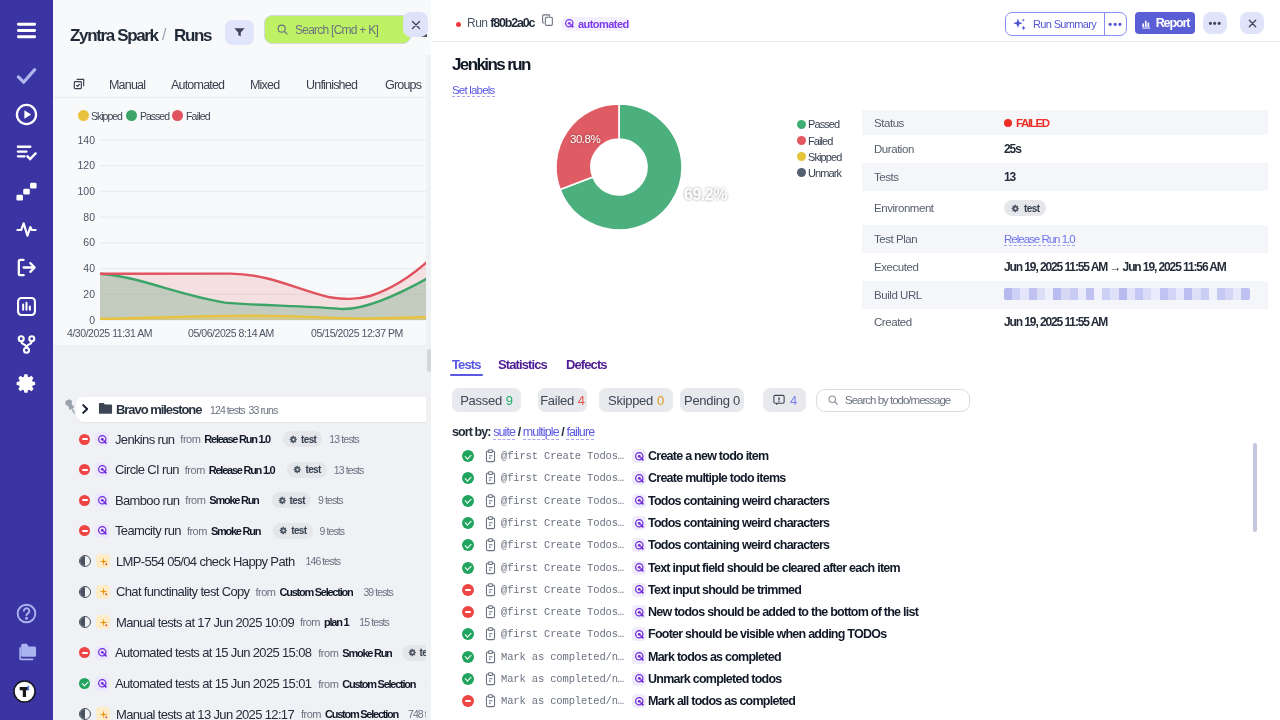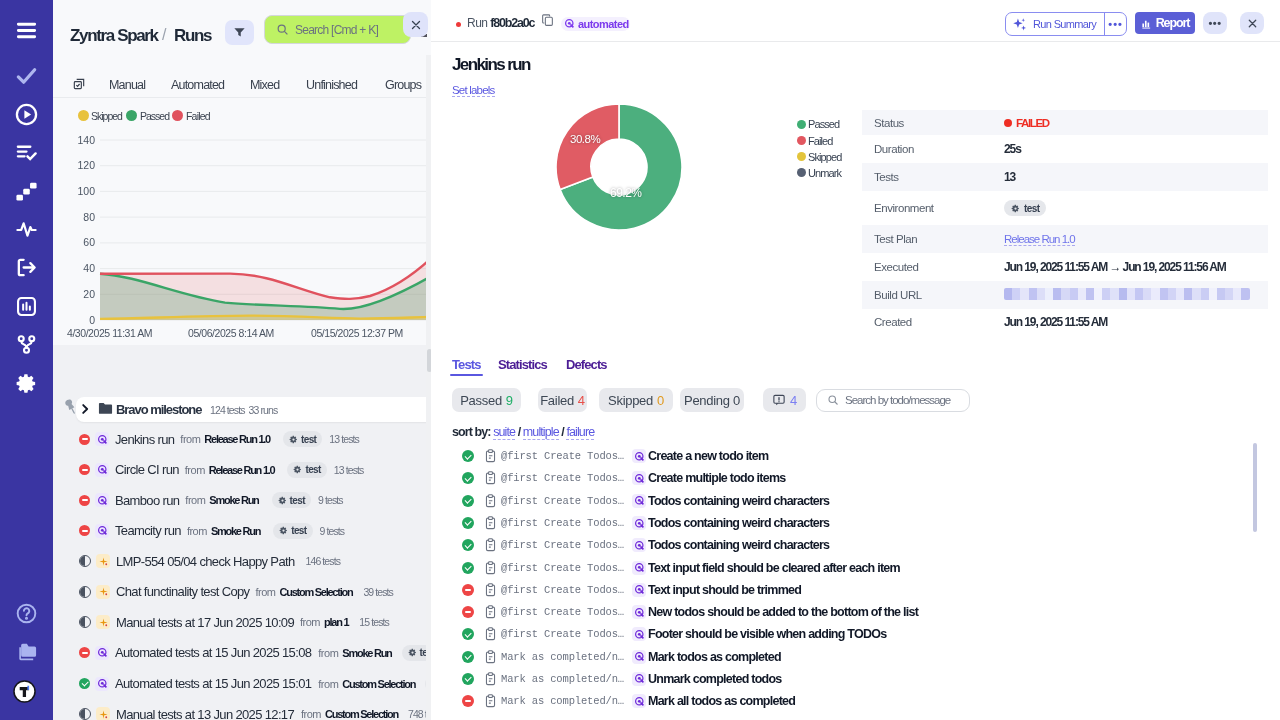--- a/index.html
+++ b/index.html
@@ -397,21 +397,21 @@
     </div>
 </div>
 <div class="abs nw" style="left:452px;top:55px;font-size:17px;font-weight:700;letter-spacing:-1.6px;color:#111827">Jenkins run</div>
 <div class="abs nw" style="left:452px;top:84px;font-size:11.5px;letter-spacing:-0.8px"><span class="lnk">Set labels</span></div>
 <div id="donutwrap">
 <svg class="abs" style="left:555px;top:103px" width="128" height="128" viewBox="0 0 128 128">
 <path d="M64 1 A63 63 0 1 1 5.13 86.43 L37.83 73.97 A28 28 0 1 0 64 36 Z" fill="#4caf7e" stroke="#fff" stroke-width="1.6"></path>
 <path d="M5.13 86.43 A63 63 0 0 1 64 1 L64 36 A28 28 0 0 0 37.83 73.97 Z" fill="#e05c64" stroke="#fff" stroke-width="1.6"></path>
 </svg>
 <div class="abs nw" style="left:570px;top:133px;font-size:11.5px;font-weight:400;letter-spacing:-0.5px;color:#fff;text-shadow:0 0 3px rgba(0,0,0,.4)">30.8%</div>
-<div class="abs nw" style="left:610px;top:186px;font-size:12px;font-weight:400;letter-spacing:-0.5px;color:#fff;text-shadow:0 0 3px rgba(0,0,0,.4)">69.2%</div>
+<div class="abs nw" style="left:684px;top:186px;font-size:16px;font-weight:700;letter-spacing:-0.5px;color:#fff;text-shadow:0 0 3px rgba(0,0,0,.4)">69.2%</div>
 <div class="abs" style="left:797px;top:119.5px;width:9px;height:9px;border-radius:50%;background:#3fae74"></div>
 <div class="abs nw" style="left:808px;top:118px;font-size:11px;color:#374151;letter-spacing:-0.9px">Passed</div>
 <div class="abs" style="left:797px;top:136px;width:9px;height:9px;border-radius:50%;background:#e25760"></div>
 <div class="abs nw" style="left:808px;top:134.5px;font-size:11px;color:#374151;letter-spacing:-0.9px">Failed</div>
 <div class="abs" style="left:797px;top:152px;width:9px;height:9px;border-radius:50%;background:#e3c43b"></div>
 <div class="abs nw" style="left:808px;top:150.5px;font-size:11px;color:#374151;letter-spacing:-0.9px">Skipped</div>
 <div class="abs" style="left:797px;top:168px;width:9px;height:9px;border-radius:50%;background:#566073"></div>
 <div class="abs nw" style="left:808px;top:166.5px;font-size:11px;color:#374151;letter-spacing:-0.9px">Unmark</div>
 </div>
 <div id="infotable">

